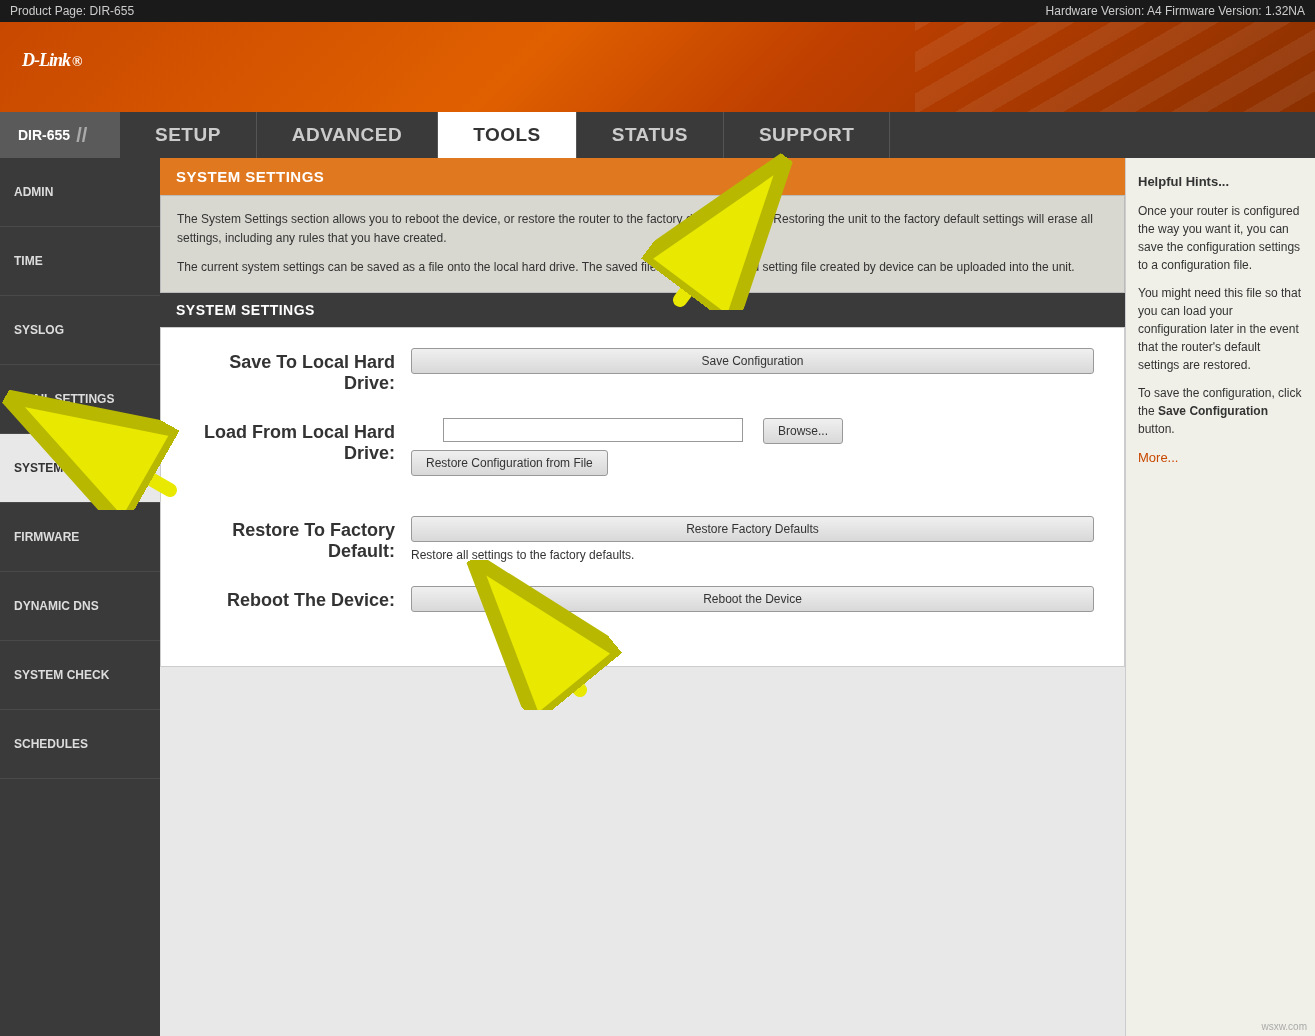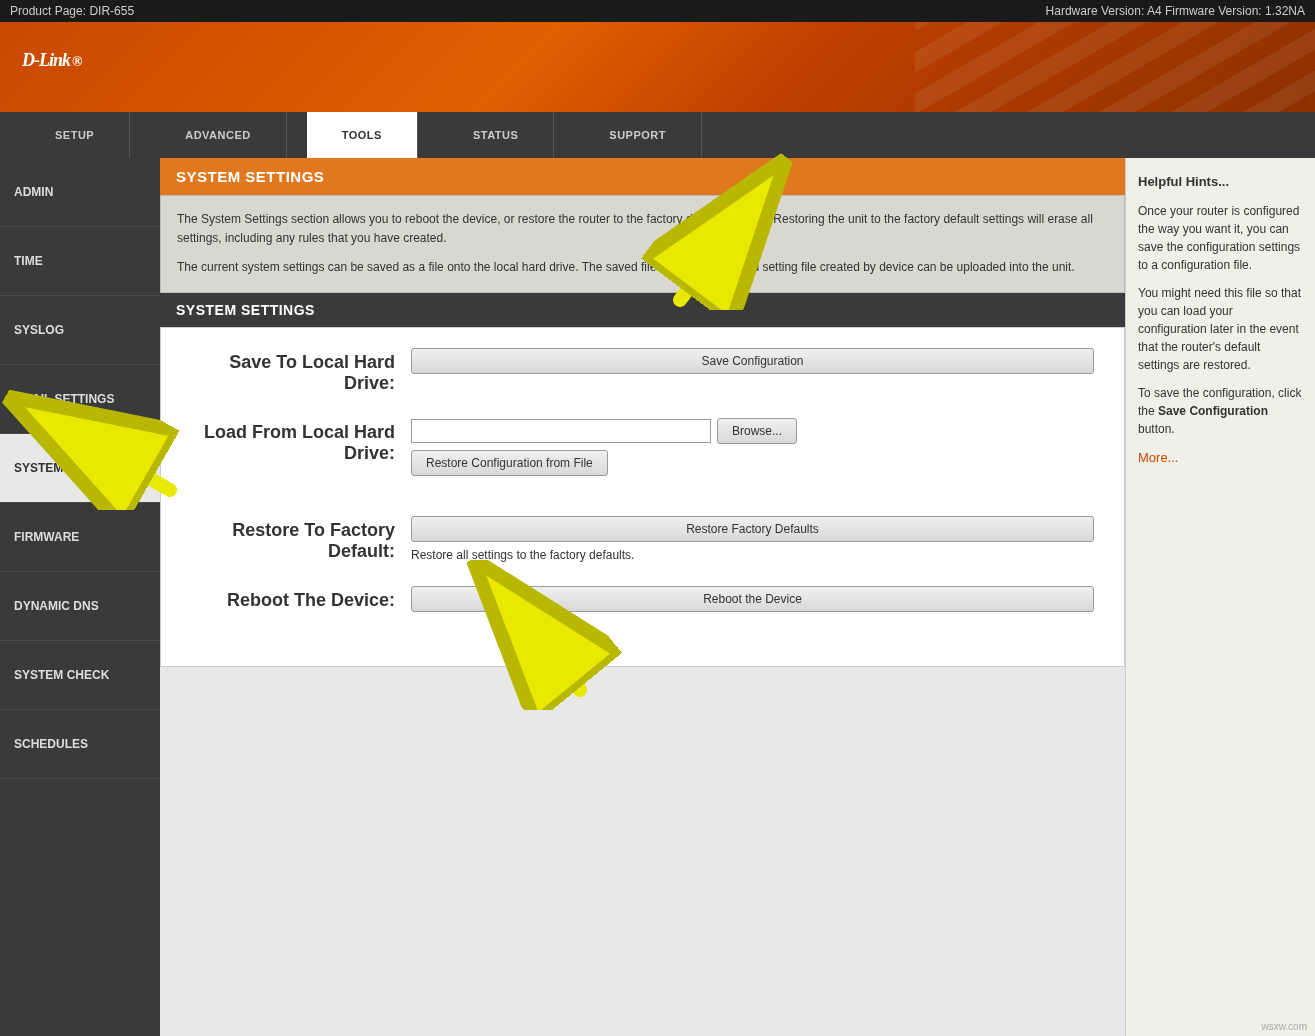--- a/index.html
+++ b/index.html
@@ -63,29 +63,28 @@
       padding: 0 18px;
       display: flex;
       align-items: center;
       gap: 6px;
       min-width: 120px;
     }
     .nav-device .slash { color: #aaa; font-size: 20px; }
     .nav-tab {
       color: #ccc;
       font-weight: bold;
-      font-size: 11px;
+      font-size: 19px;
       padding: 0 35px;
       display: flex;
       align-items: center;
       cursor: pointer;
       text-transform: uppercase;
       letter-spacing: 0.5px;
       border-right: 1px solid #555;
-      margin-left: 20px;
     }
     .nav-tab.active {
       background: white;
       color: #333;
     }
 
     
     .main-layout {
       display: flex;
       background: #e8e8e8;
@@ -174,22 +173,23 @@
       padding-right: 16px;
     }
     .form-controls {
       display: flex;
       flex-direction: column;
       gap: 6px;
       flex: 1;
     }
     .form-controls-row {
       display: flex;
-      align-items: center;
-      gap: 6px;
+      align-items: flex-start;
+      gap: 20px;
+      margin-left: 32px;
     }
 
     
     .btn {
       background: linear-gradient(to bottom, #f0f0f0, #d8d8d8);
       border: 1px solid #999;
       border-radius: 3px;
       padding: 5px 14px;
       font-size: 12px;
       cursor: pointer;
@@ -268,20 +268,24 @@
     <span>Hardware Version: A4   Firmware Version: 1.32NA</span>
   </div>
 
   <div class="header">
     <div class="dlink-logo">
       <span>D-Link</span><span style="font-size:14px;vertical-align:super;">®</span>
     </div>
   </div>
 
   <div class="nav-tabs">
+    <div class="nav-device">
+      <span>DIR-655</span>
+      <span class="slash">//</span>
+    </div>
     <div class="nav-tab">SETUP</div>
     <div class="nav-tab">ADVANCED</div>
     <div class="nav-tab active">TOOLS</div>
     <div class="nav-tab">STATUS</div>
     <div class="nav-tab">SUPPORT</div>
   </div>
 
   <div class="main-layout">
 
     <div class="sidebar">

